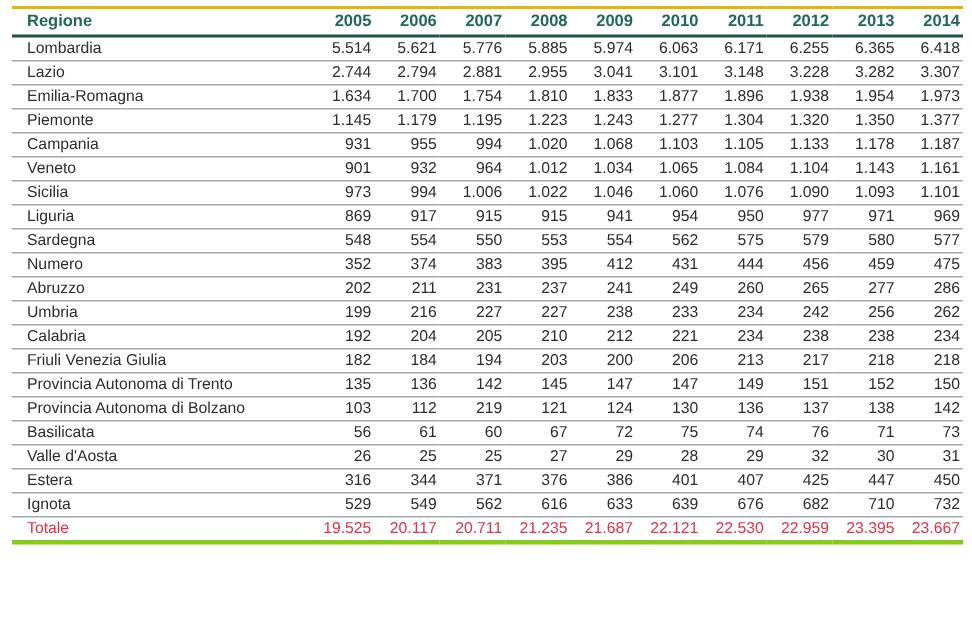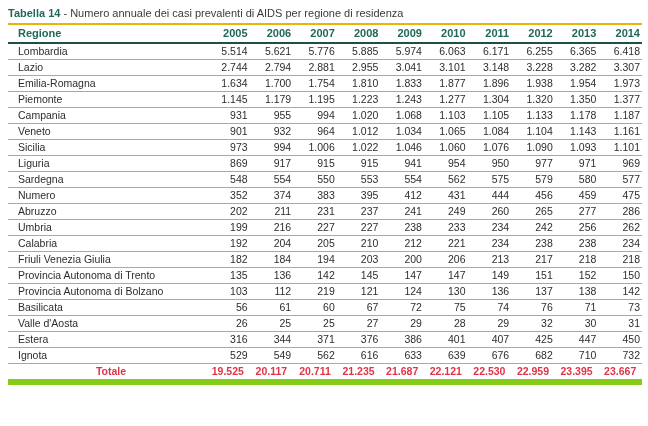--- a/index.html
+++ b/index.html
@@ -50,32 +50,28 @@
     padding: 2px 2px;
     border-bottom: 1px solid #a4a9ac;
     white-space: nowrap;
   }
   tbody td.region {
     text-align: left;
     padding-left: 10px;
   }
   tbody tr.total-row td {
     color: #e23248;
-    font-weight: 700;
-    border-bottom: 6px solid #84cc16;
-    text-align: center;
+    font-weight: 400;
+    border-bottom: 3px solid #84cc16;
   }
 </style>
 </head>
 <body>
 
 <div class="page">
-  <div class="table-title">
-    <span class="title-label">Tabella 14</span><span class="title-rest"> - Numero annuale dei casi prevalenti di AIDS per regione di residenza</span>
-  </div>
 
   <table class="data-table">
     <thead>
       <tr id="header-row">
           <th class="col-region">Regione</th>
           <th class="col-year">2005</th>
           <th class="col-year">2006</th>
           <th class="col-year">2007</th>
           <th class="col-year">2008</th>
           <th class="col-year">2009</th>

